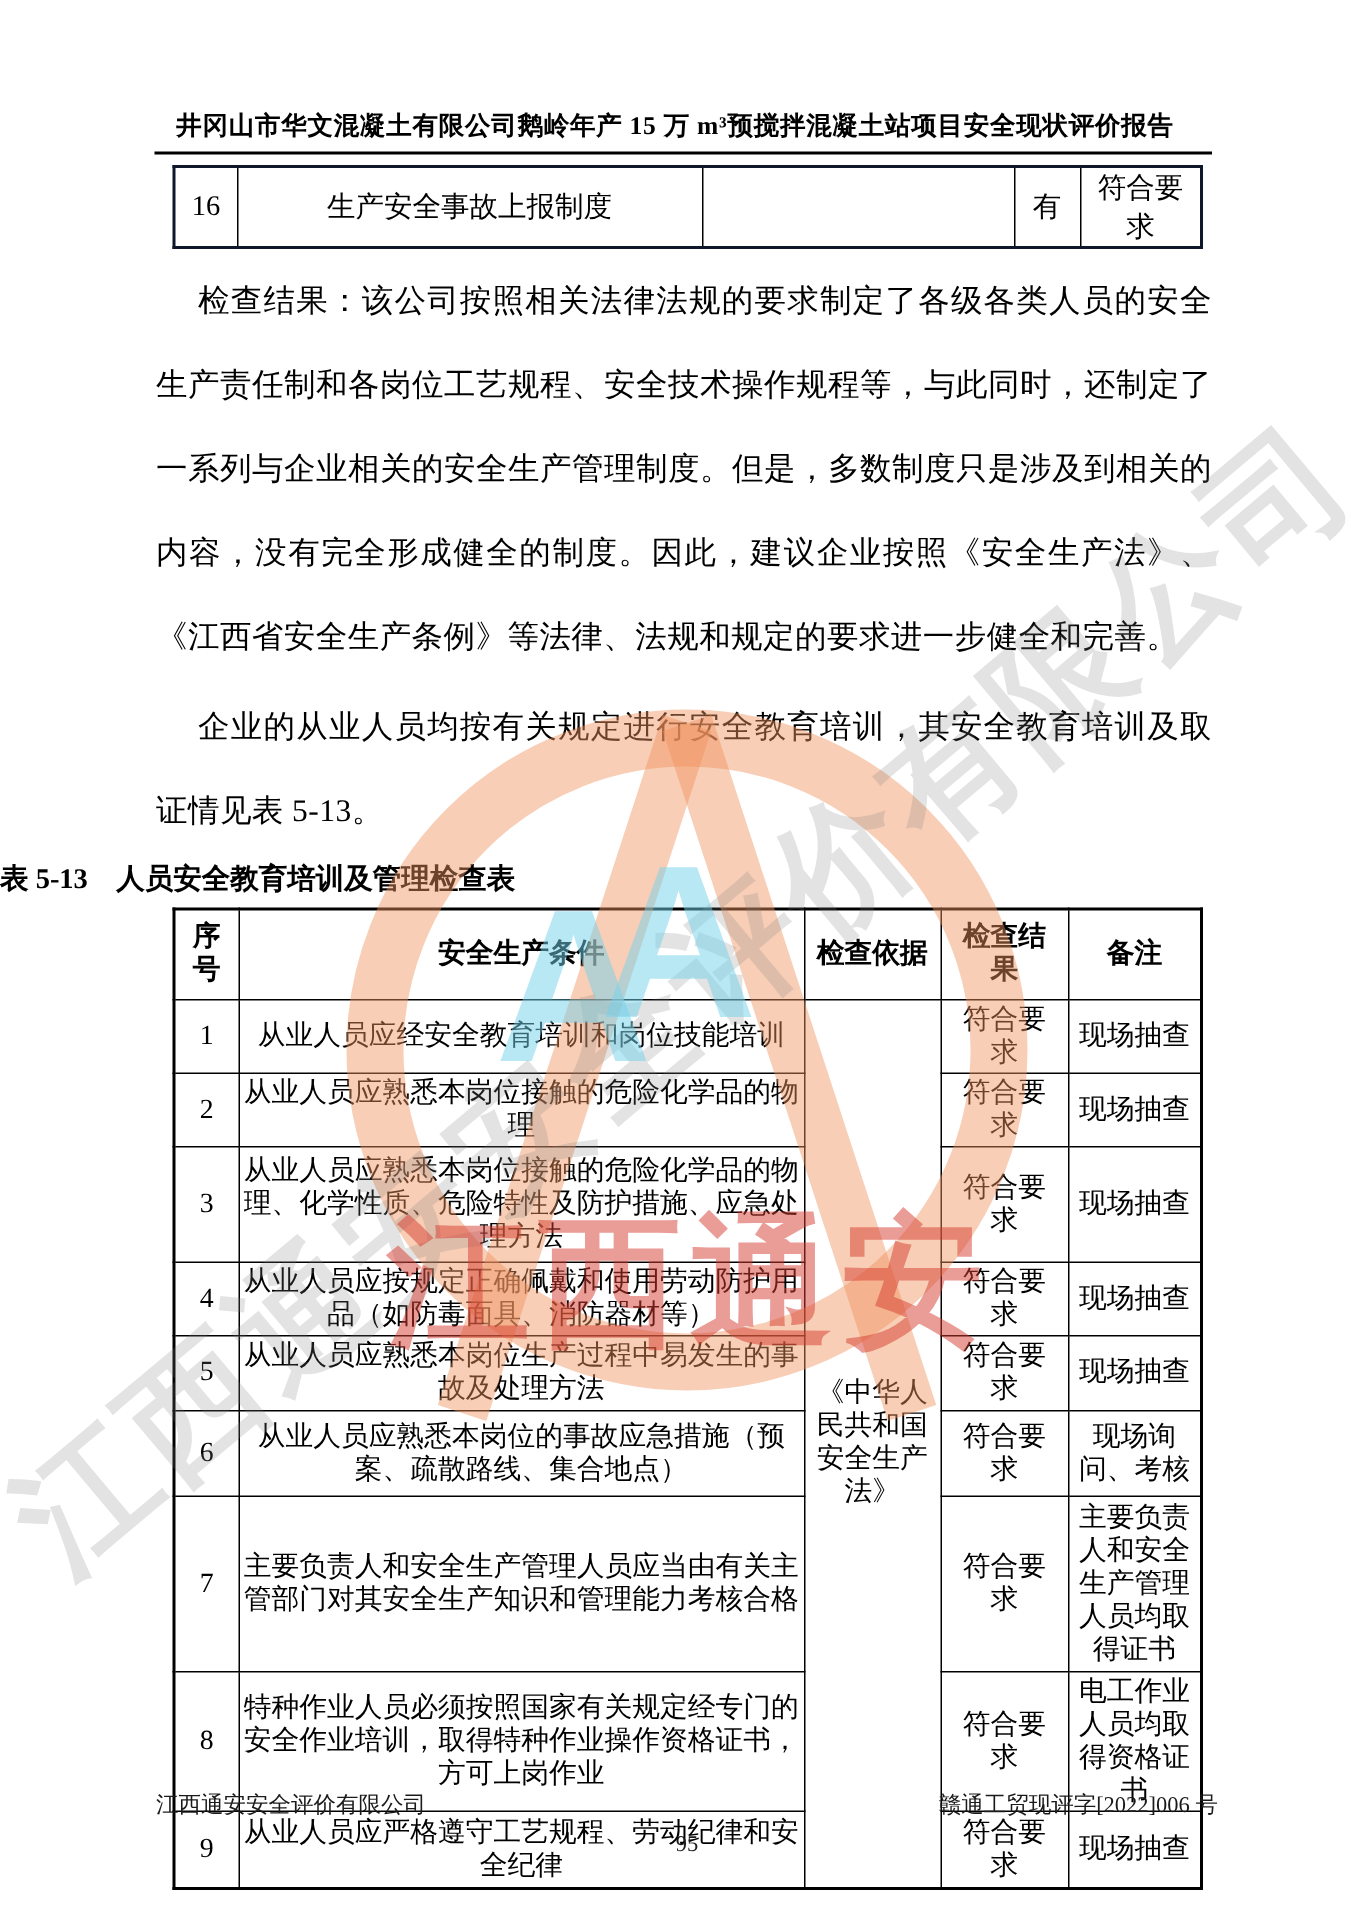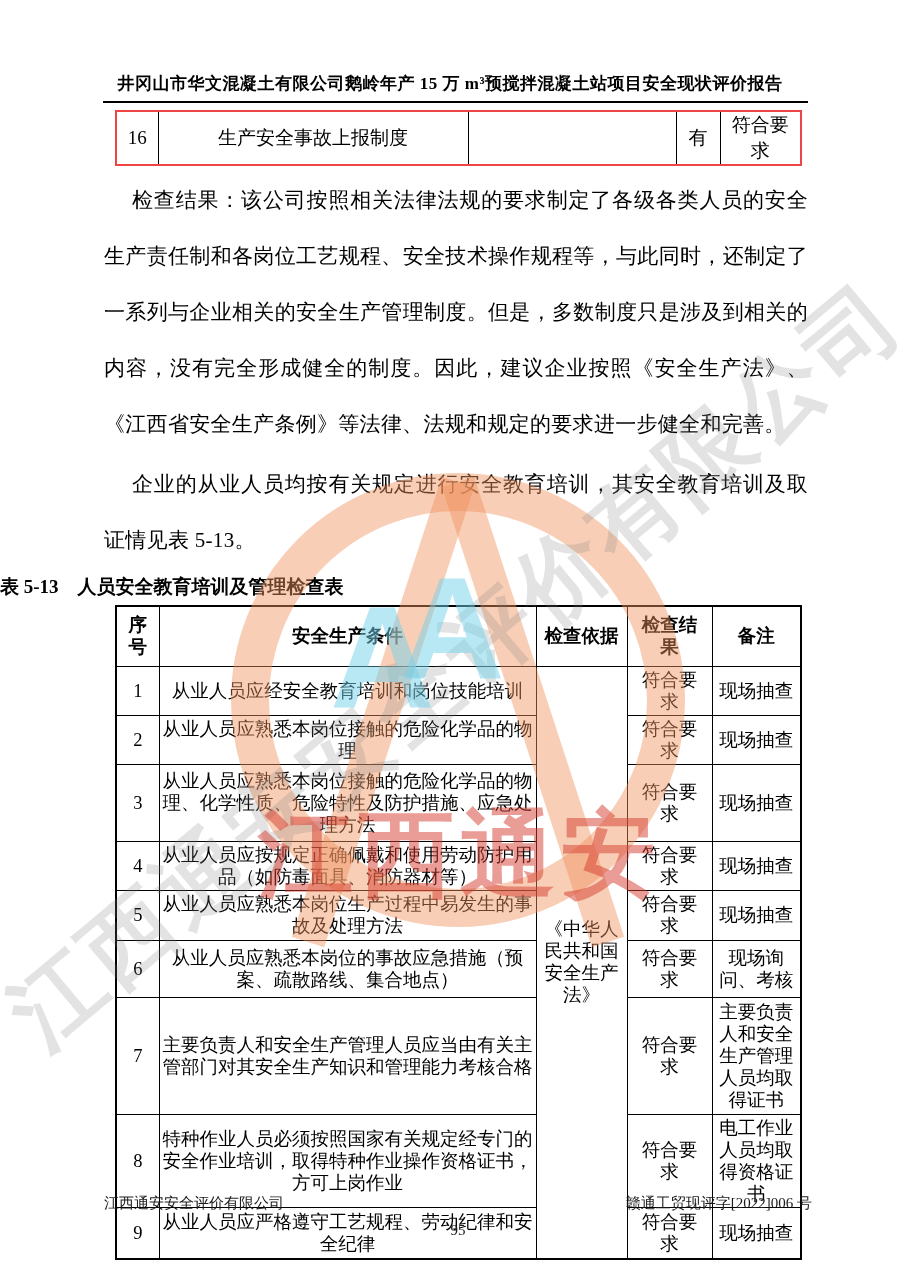--- a/index.html
+++ b/index.html
@@ -23,21 +23,21 @@
   }
   .header-rule {
     margin:6px 92px 0 103px;
     border-bottom:2px solid #000;
   }
   
   table { border-collapse:collapse; table-layout:fixed; }
   .mini-table {
     margin:7px 0 0 115px;
     width:685px;
-    border:2px solid #ef4444;
+    border:2px solid #0f172a;
   }
   .mini-table td {
     border:1.5px solid #000;
     height:30px;
     font-size:19px;
     text-align:center;
     vertical-align:middle;
     padding:0 2px;
   }
   

